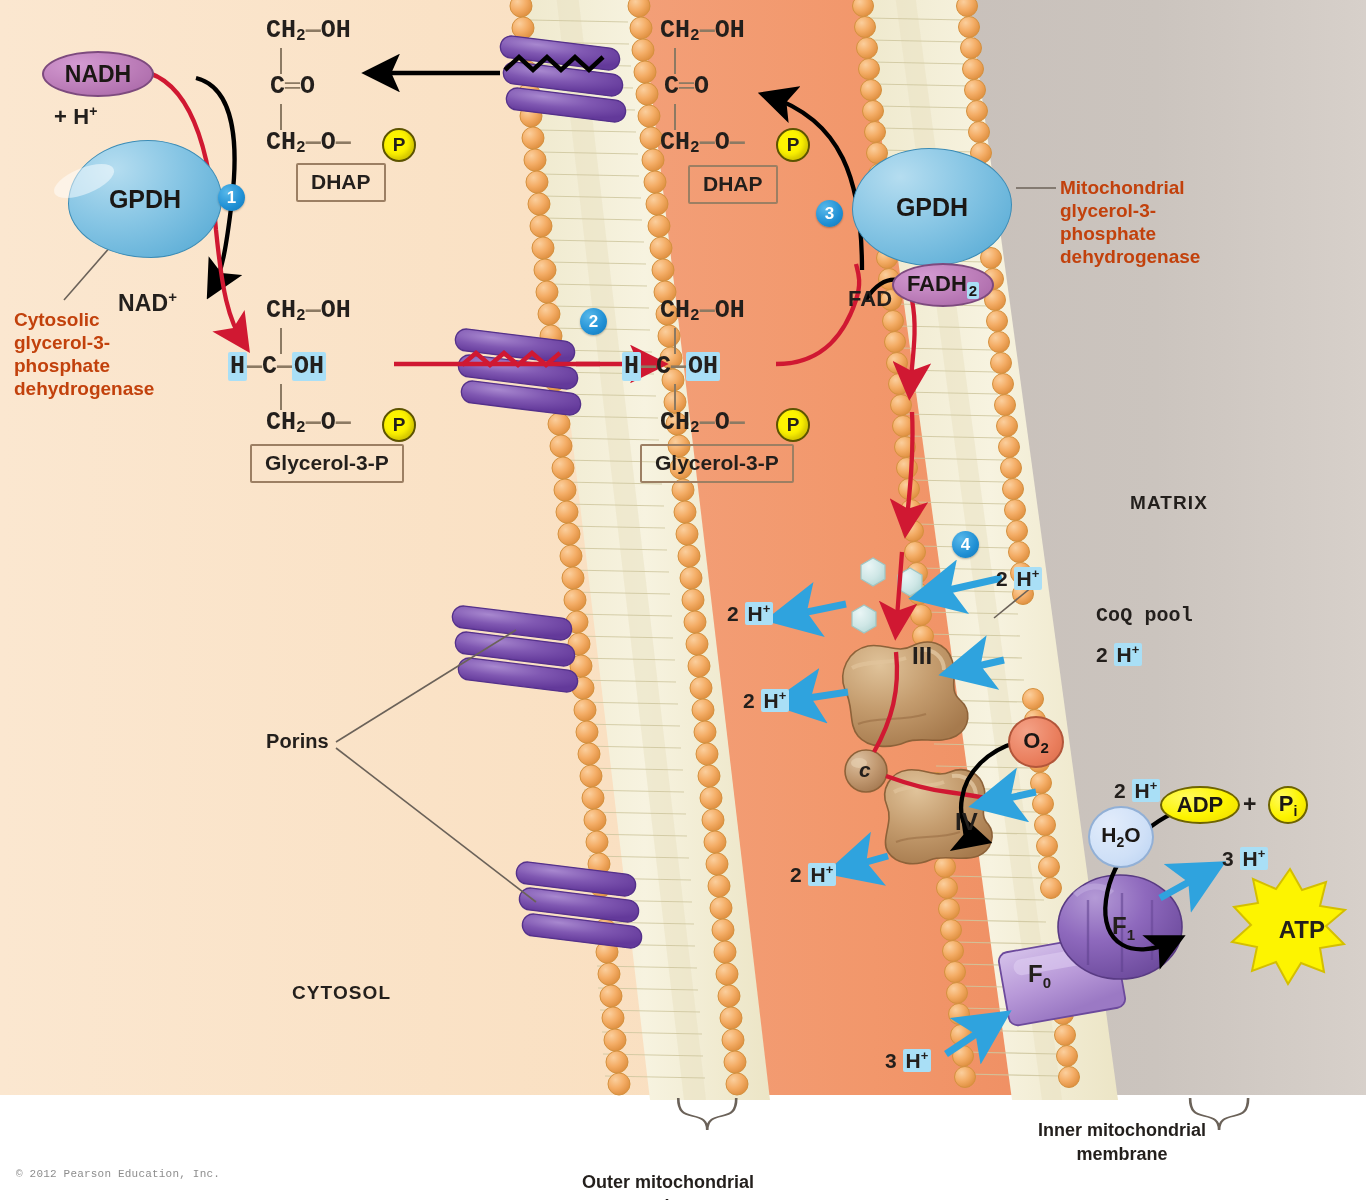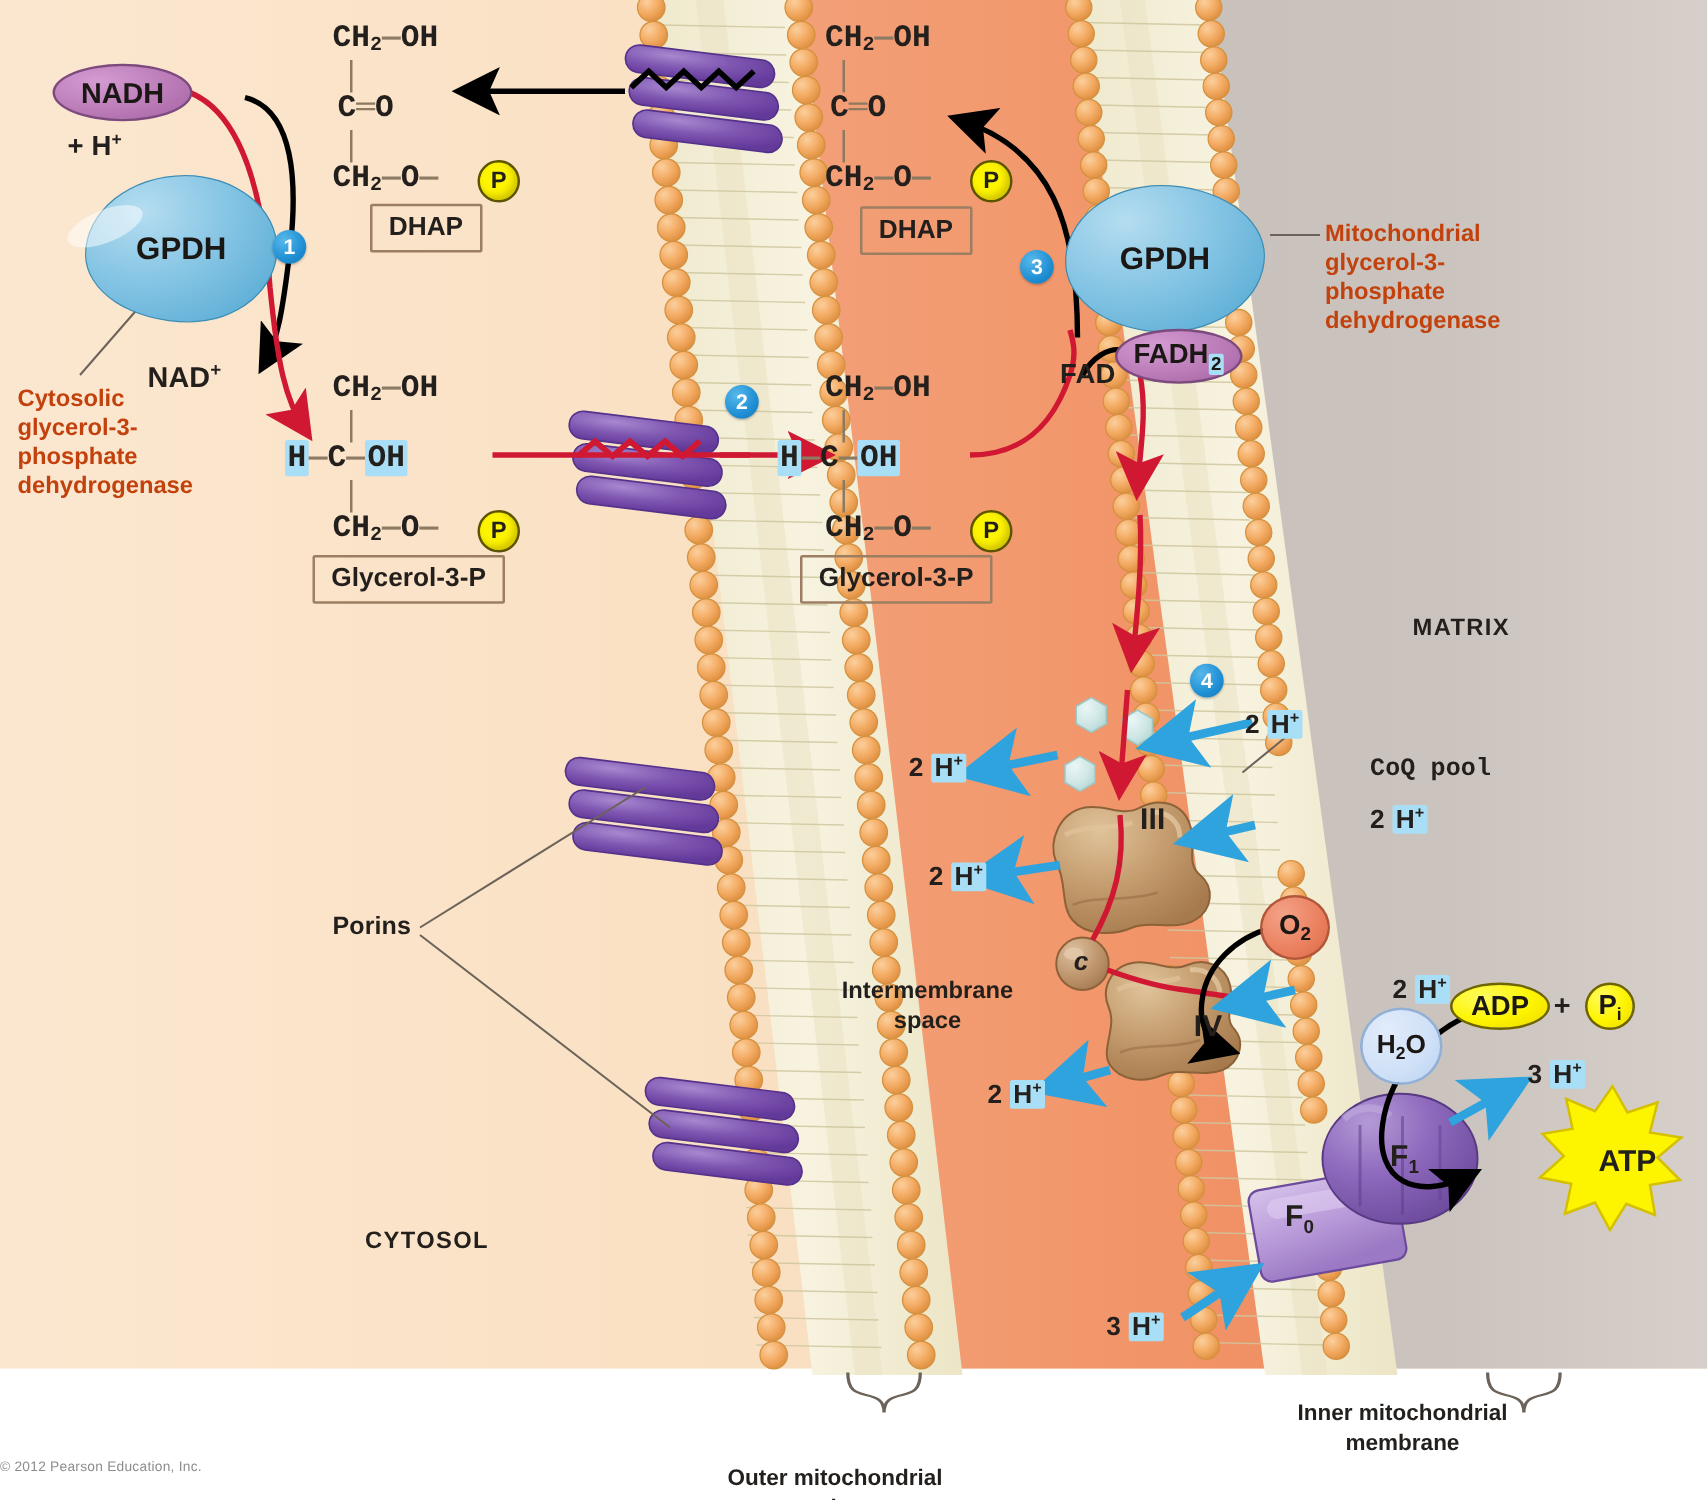--- a/index.html
+++ b/index.html
@@ -104,23 +104,23 @@
   }
 
   
   .atp{
     position:absolute;
     display:flex;align-items:center;justify-content:flex-end;
     font-size:24px;font-weight:bold;color:#231f1c;
   }
 
   .copyright{
-    position:absolute;left:0;top:1168px;
+    position:absolute;left:16px;top:1168px;
     font-size:11px;font-weight:normal;color:#8d8d8d;
-    font-family:Liberation Sans, sans-serif;letter-spacing:.2px;
+    font-family:Liberation Mono, monospace;letter-spacing:.2px;
   }
 
   .bot-cap{
     position:absolute;text-align:center;font-size:18px;font-weight:bold;
     line-height:24px;color:#231f1c;
   }
 </style>
 </head>
 <body>
 
@@ -542,24 +542,20 @@
   </svg>
 
   <svg class="layer" viewBox="0 0 1366 1200" preserveAspectRatio="none">
     <polygon points="1290,869 1302,890 1326,882 1320,906 1345,910 1326,926 1344,944 1320,948
                      1324,972 1301,963 1288,984 1276,962 1252,971 1257,947 1232,942 1251,925
                      1234,907 1258,903 1253,879 1276,889" fill="#fdf400" stroke="#d4bf00" stroke-width="2"></polygon>
   </svg>
 
   <div class="t region-cap" style="left:248px;top:982px;margin-left:44px;">CYTOSOL</div>
   <div class="t region-cap" style="left:1130px;top:492px;">MATRIX</div>
-  <div style="position:absolute;left:662px;top:781px;width:160px;text-align:center;font-size:19px;font-weight:bold;line-height:24px;color:#231f1c;">
-    <div>Intermembrane</div>
-    <div>space</div>
-  </div>
 
   <div class="ellipse nadh" style="left:42px;top:51px;width:108px;height:42px;">
     <span><span>NADH</span></span>
   </div>
   <div class="t" style="left:54px;top:103px;font-size:22px;">
     <span>+ H</span><sup style="font-size:14px;">+</sup>
   </div>
 
   <div class="gpdh" style="left:68px;top:140px;width:152px;height:116px;border-radius:52% 48% 46% 54% / 54% 50% 50% 46%;">
     <span>GPDH</span>

